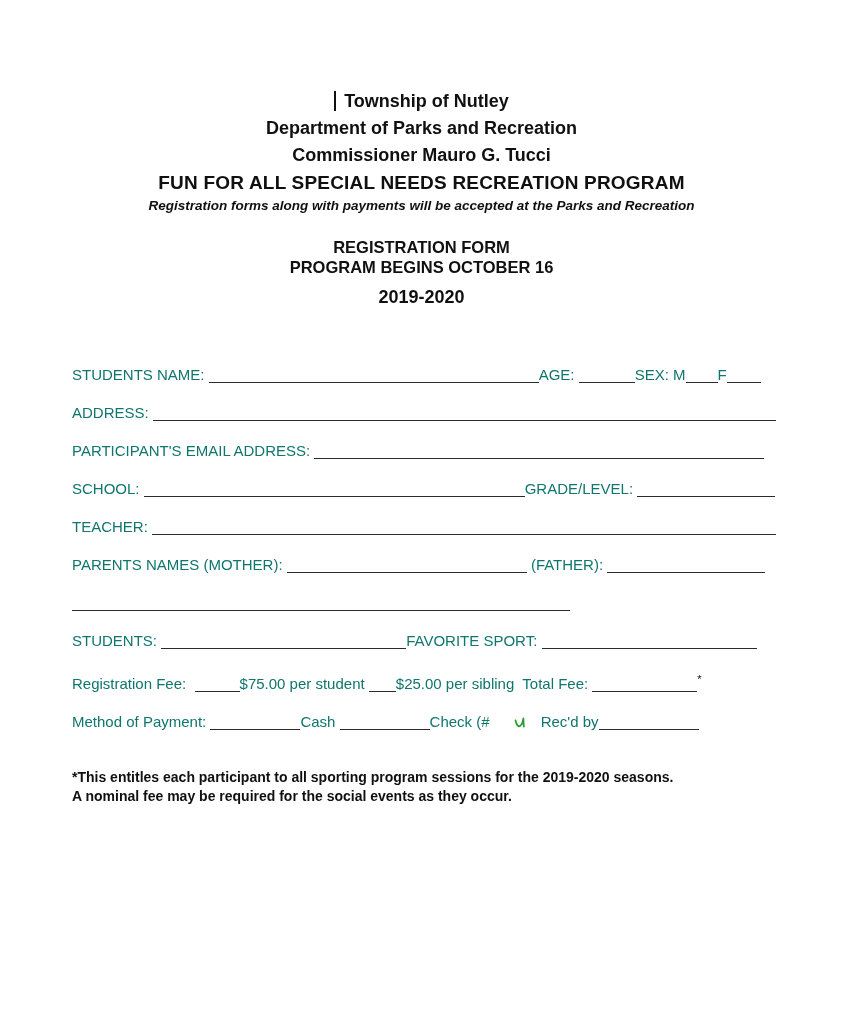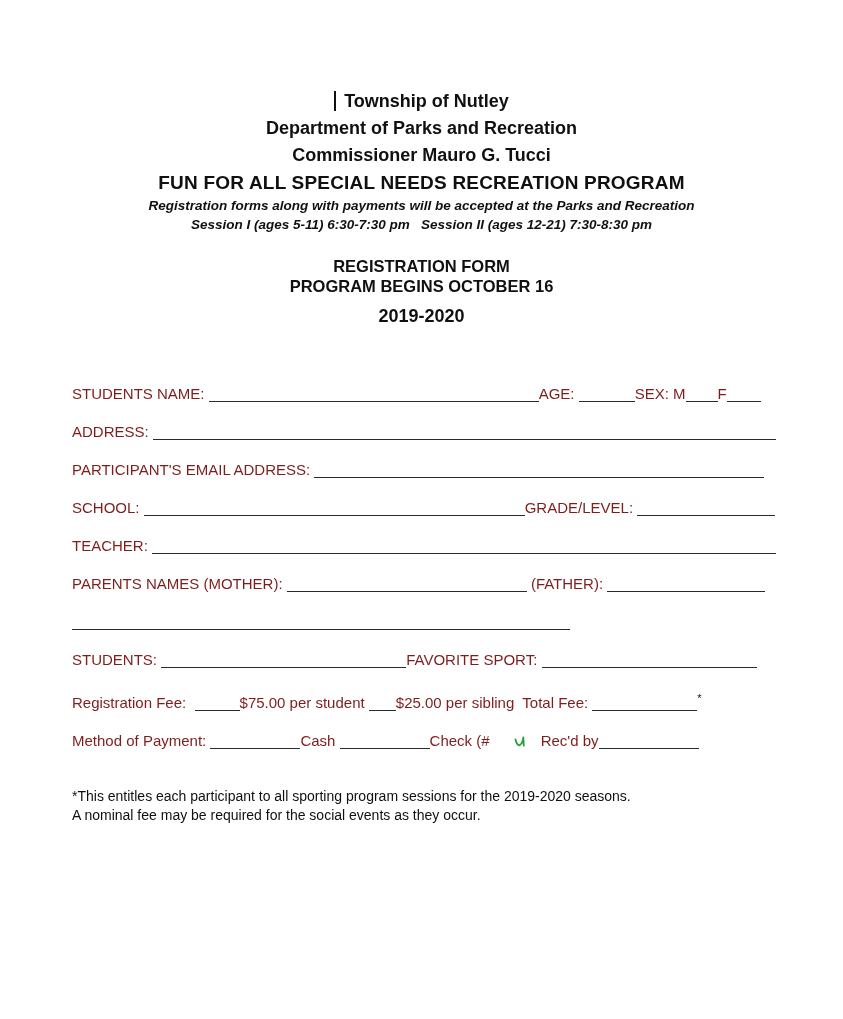--- a/index.html
+++ b/index.html
@@ -21,44 +21,43 @@
   }
   .note-line{ font-weight:bold; font-style:italic; font-size:13.5px; line-height:19px; white-space:pre; }
   .subheader{ margin-top:22px; text-align:center; }
   .sub-line{ font-weight:bold; font-size:16.5px; line-height:20px; white-space:pre; }
   .season{ font-weight:bold; font-size:18px; line-height:22px; margin-top:9px; }
   .formarea{ margin-top:58px; padding-left:72px; }
   .frow{
     font-size:15px; line-height:18px; margin-bottom:20px;
     white-space:pre;
   }
-  .flabel{ color:#7f1d1d; }
+  .flabel{ color:#0f766e; }
   .fblank{
     display:inline-block; height:1px;
     border-bottom:1.4px solid #2b2b2b;
     vertical-align:-3px;
   }
   .fspace{ display:inline-block; }
   .fsup{ font-size:11px; vertical-align:6px; }
   .check-icon{ display:inline-block; vertical-align:-3px; }
   .footnote{ margin-top:37px; padding-left:72px; }
-  .foot-line{ font-weight:normal; font-size:14px; line-height:19px; white-space:pre; }
+  .foot-line{ font-weight:bold; font-size:14px; line-height:19px; white-space:pre; }
 </style>
 </head>
 <body>
 
 <div class="page">
 
   <div class="header">
     <div class="h-line"><span class="cursor-bar"></span><span>Township of Nutley</span></div>
     <div class="h-line">Department of Parks and Recreation</div>
     <div class="h-line">Commissioner Mauro G. Tucci</div>
     <div class="h-line-big">FUN FOR ALL SPECIAL NEEDS RECREATION PROGRAM</div>
     <div class="note-line">Registration forms along with payments will be accepted at the Parks and Recreation</div>
-    <div class="note-line">Session I (ages 5-11) 6:30-7:30 pm   Session II (ages 12-21) 7:30-8:30 pm</div>
   </div>
 
   <div class="subheader">
     <div class="sub-line">REGISTRATION FORM</div>
     <div class="sub-line">PROGRAM BEGINS OCTOBER 16</div>
     <div class="season">2019-2020</div>
   </div>
 
   <div class="formarea" id="formarea">
       <div class="frow"><span class="flabel">STUDENTS NAME: </span><span class="fblank" style="width: 330px; border-bottom-color: rgb(43, 43, 43);"></span><span class="flabel">AGE: </span><span class="fblank" style="width: 56px; border-bottom-color: rgb(43, 43, 43);"></span><span class="flabel">SEX: M</span><span class="fblank" style="width: 32px; border-bottom-color: rgb(43, 43, 43);"></span><span class="flabel">F</span><span class="fblank" style="width: 34px; border-bottom-color: rgb(43, 43, 43);"></span></div>

